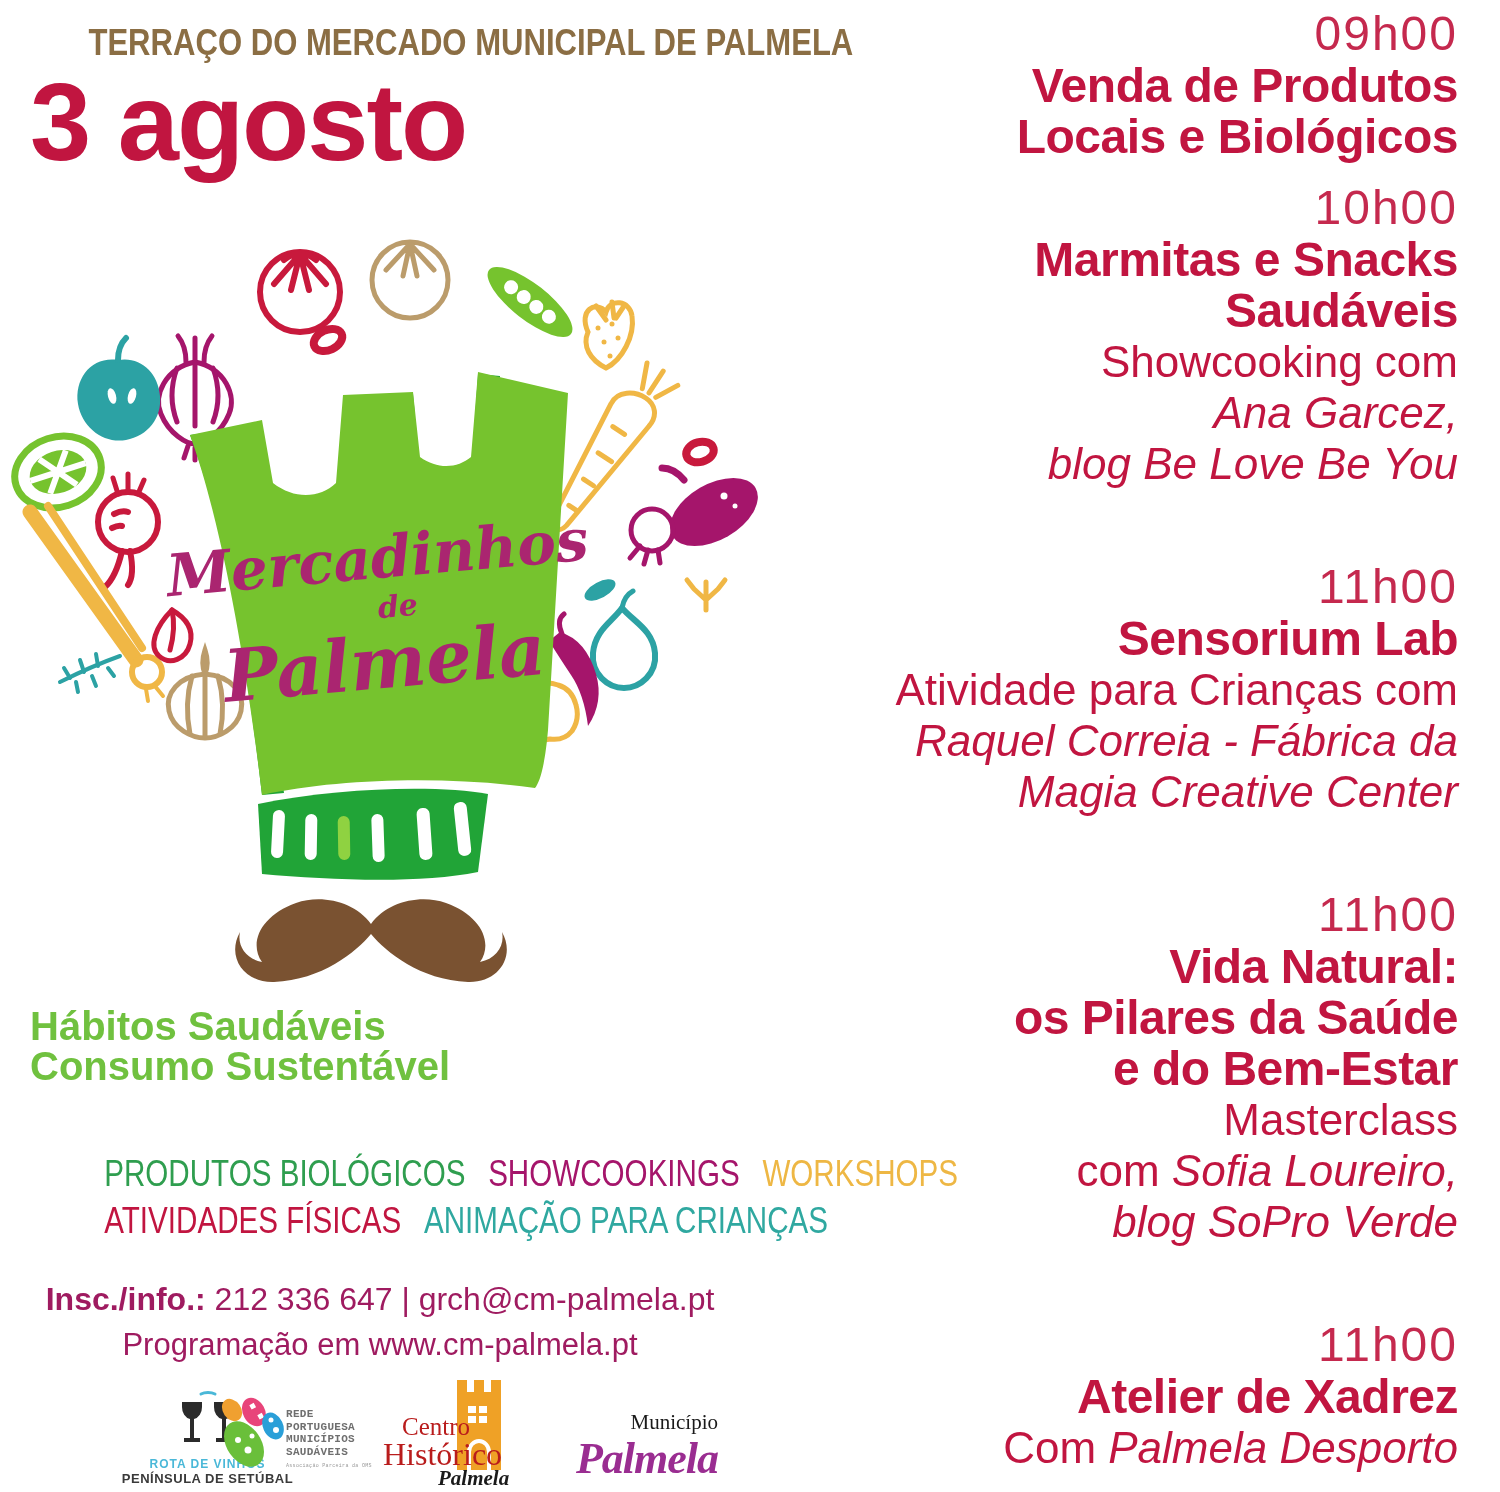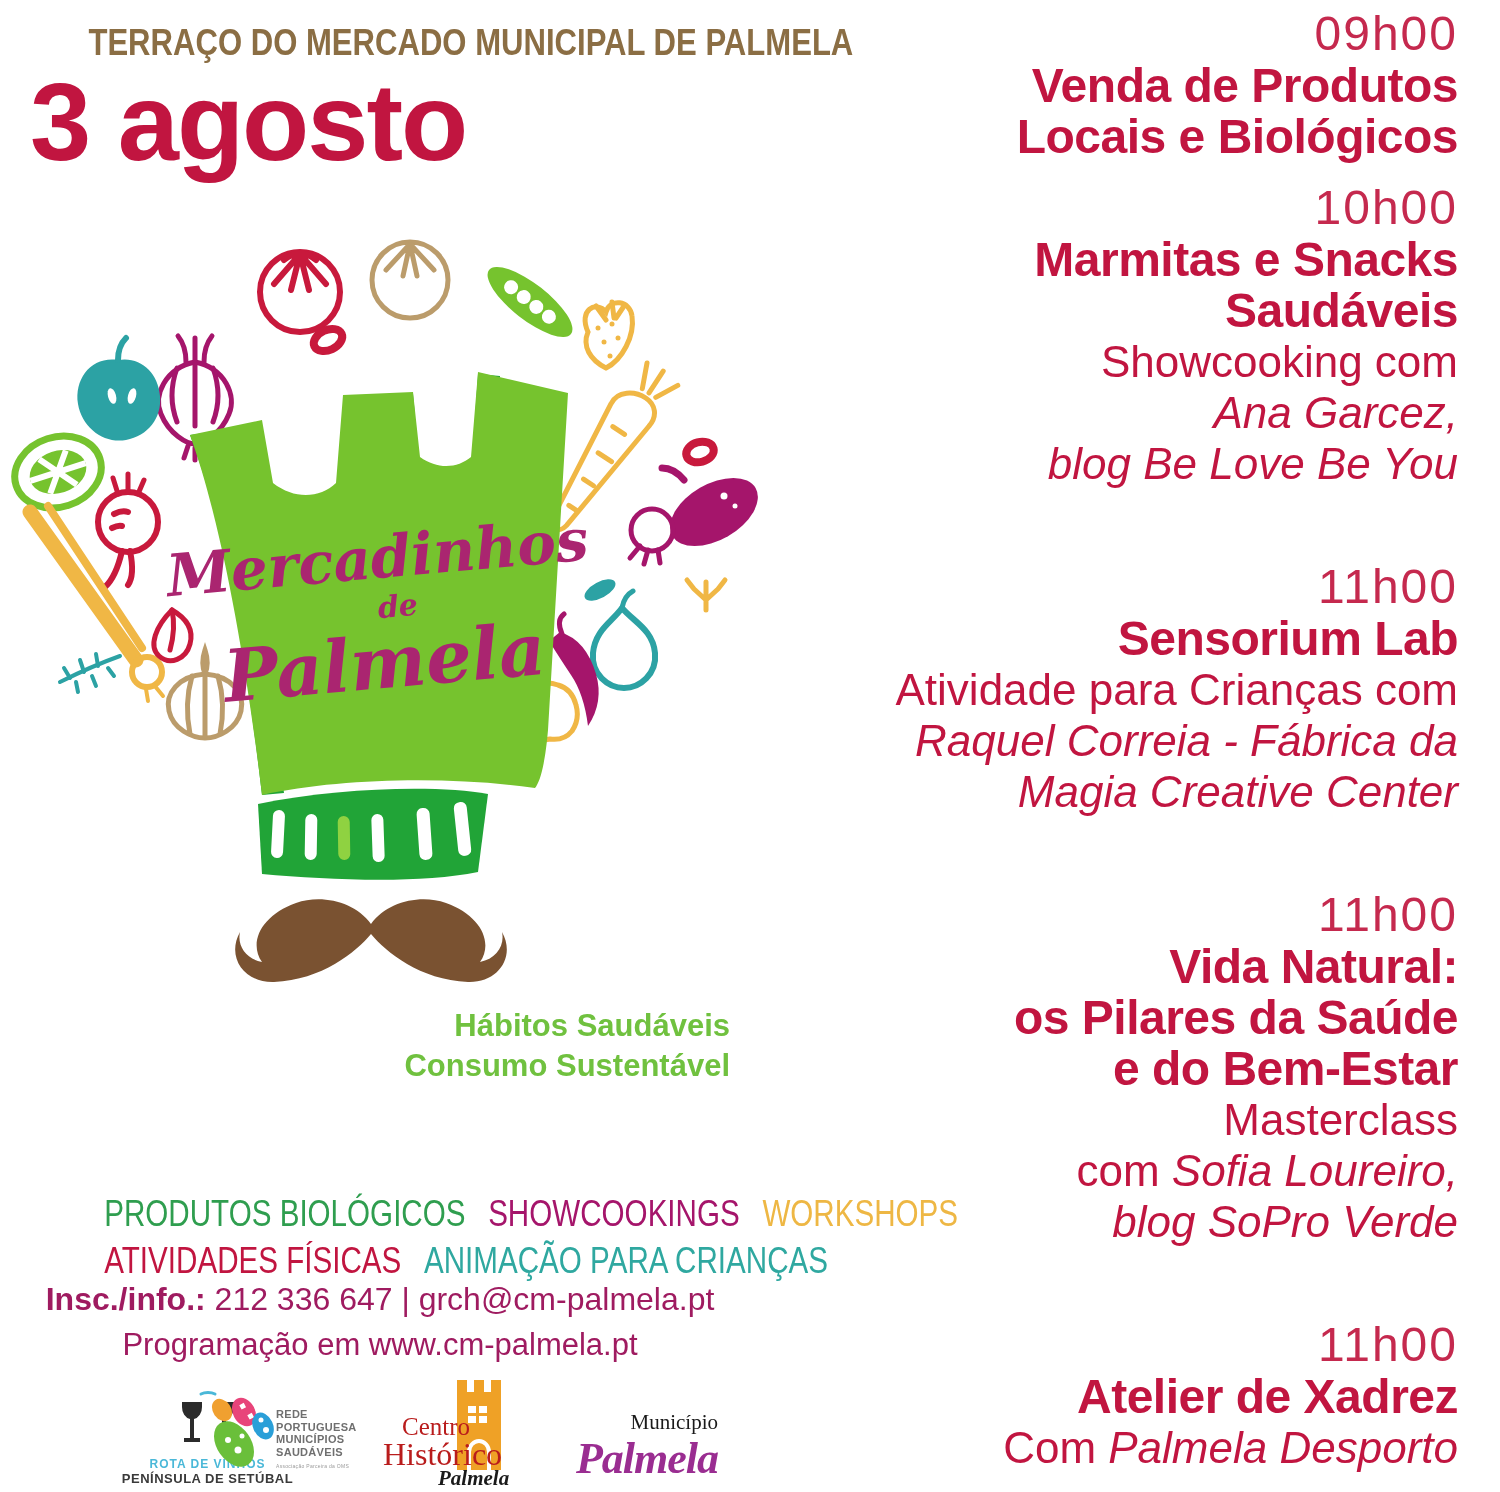--- a/index.html
+++ b/index.html
@@ -12,26 +12,26 @@
     position:absolute; left:30px; top:22px; width:730px; text-align:center;
     font-size:37px; font-weight:700; color:#8b6e44; white-space:nowrap;
     transform:scaleX(0.84); transform-origin:center top;
   }
   .date {
     position:absolute; left:30px; top:58px; width:730px; 
     font-size:110px; font-weight:700; color:#c11540; letter-spacing:-2px;
   }
   .illustration { position:absolute; left:0; top:210px; width:800px; height:790px; }
   .tagline {
-    position:absolute; left:30px; top:1006px; width:700px; text-align:right;
-    color:#70c13f; font-weight:700; font-size:31px; line-height:40px;
+    position:absolute; left:30px; top:1006px; width:700px; text-align:left;
+    color:#70c13f; font-weight:700; font-size:40px; line-height:40px;
   }
   .cats {
     position:absolute; left:25px; top:1150px; width:720px; text-align:center;
-    font-size:37px; line-height:47px; font-weight:400;margin-top:40px;
+    font-size:37px; line-height:47px; font-weight:400;
   }
   .cats .row { white-space:nowrap; transform:scaleX(0.8); transform-origin:center; }
   .cats span { margin:0 9px; }
   .c-green  { color:#2f9e4f; }
   .c-mag    { color:#a5156b; }
   .c-yel    { color:#eeb744; }
   .c-red    { color:#c11540; }
   .c-teal   { color:#2fa8a0; }
   .contact {
     position:absolute; left:30px; top:1276px; width:700px; text-align:center;
@@ -50,21 +50,21 @@
   .sch-line { line-height:51px; }
   .sch-line.b { font-size:48px; font-weight:700; letter-spacing:-0.5px; }
   .sch-line.r { font-size:44px; font-weight:400; }
   .i { font-style:italic; }
   
   .footer { position:absolute; left:100px; top:1378px; width:620px; height:114px; }
   .logo { position:absolute; }
   .rota { left:0; top:10px; width:215px; text-align:center; }
   .rota .l1 { color:#4ab8d8; font-weight:700; font-size:12px; letter-spacing:1px; margin-top:3px; }
   .rota .l2 { color:#3a3a3a; font-weight:700; font-size:13px; letter-spacing:0.5px; }
-  .rede { left:108px; top:14px; width:160px; }
+  .rede { left:118px; top:14px; width:160px;font-family:Liberation Mono, monospace; }
   .rede .txt { position:absolute; left:68px; top:16px; color:#6f6f6f; font-weight:700;
                font-size:11px; line-height:12.5px; letter-spacing:0.3px; }
   .rede .sub { font-size:5px; font-weight:400; color:#9a9a9a; margin-top:2px; }
   .centro { left:280px; top:0; width:160px; height:114px;
             font-family:"Liberation Serif", serif; }
   .centro .w1 { position:absolute; left:22px; top:35px; color:#b91c1c; font-size:25px; }
   .centro .w2 { position:absolute; left:3px; top:58px; color:#b91c1c; font-size:32px; }
   .centro .w3 { position:absolute; left:58px; top:88px; color:#1a1a1a; font-size:21px;
                 font-weight:700; font-style:italic; }
   .centro svg { position:absolute; left:73px; top:2px; }

